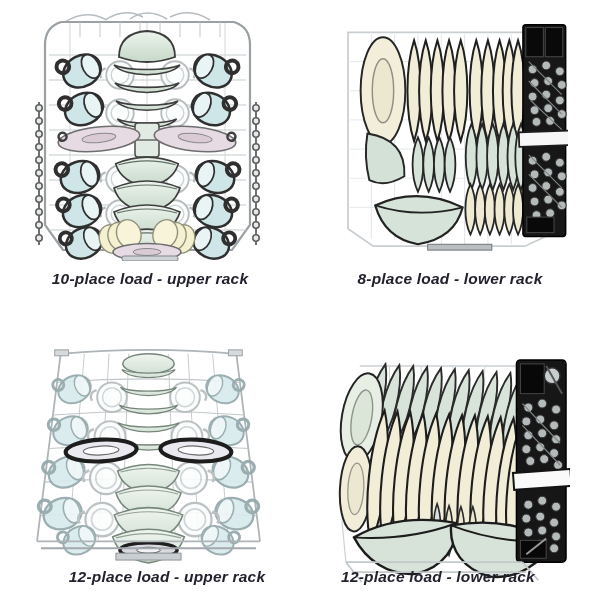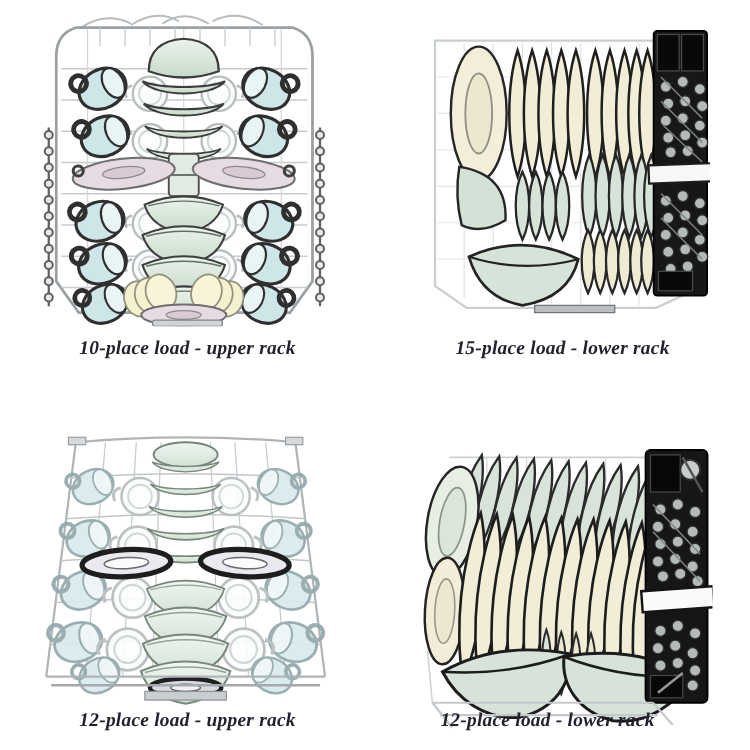--- a/index.html
+++ b/index.html
@@ -1,25 +1,25 @@
 <!DOCTYPE html>
 <html><head>
 <meta charset="utf-8">
 <style>
   html,body{margin:0;padding:0;background:#ffffff;}
   #canvas{position:relative;width:600px;height:600px;background:#ffffff;overflow:hidden;
-          font-family:Liberation Serif, serif;}
+          font-family:Liberation Sans, sans-serif;}
   .panel-svg{position:absolute;}
   .caption{position:absolute;width:300px;text-align:center;
            font-style:italic;font-weight:700;font-size:15.5px;color:#22222e;
            letter-spacing:.2px;}
   #cap-1{left:0;top:270;}
   #cap-2{left:300px;top:270px;}
   #cap-1{left:0;top:270px;}
-  #cap-3{left:0;top:568px;}
+  #cap-3{left:17px;top:568px;}
   #cap-4{left:288px;top:568px;}
 </style>
 </head>
 <body>
 
 <div id="canvas">
 
   <svg width="0" height="0" style="position:absolute" aria-hidden="true">
     <defs>
       <linearGradient id="gradSage" x1="0" y1="0" x2="0" y2="1">
@@ -486,17 +486,17 @@
       <line x1="10" y1="196" x2="30" y2="180" stroke="#999999" stroke-width="2"></line>
     </g>
     <g stroke="#c3c8cb" stroke-width="1.8" fill="none">
       <line x1="14" y1="212" x2="192" y2="212"></line>
         <line x1="20" y1="222" x2="196" y2="222"></line>
       <path d="M14,212 L30,232 M192,212 L208,230"></path>
     </g>
   </svg>
 
   <div class="caption" id="cap-1">10-place load - upper rack</div>
-  <div class="caption" id="cap-2">15-place load - lower rack</div>
+  <div class="caption" id="cap-2">8-place load - lower rack</div>
   <div class="caption" id="cap-3">12-place load - upper rack</div>
   <div class="caption" id="cap-4">12-place load - lower rack</div>
 
 </div>
 
 </body></html>

